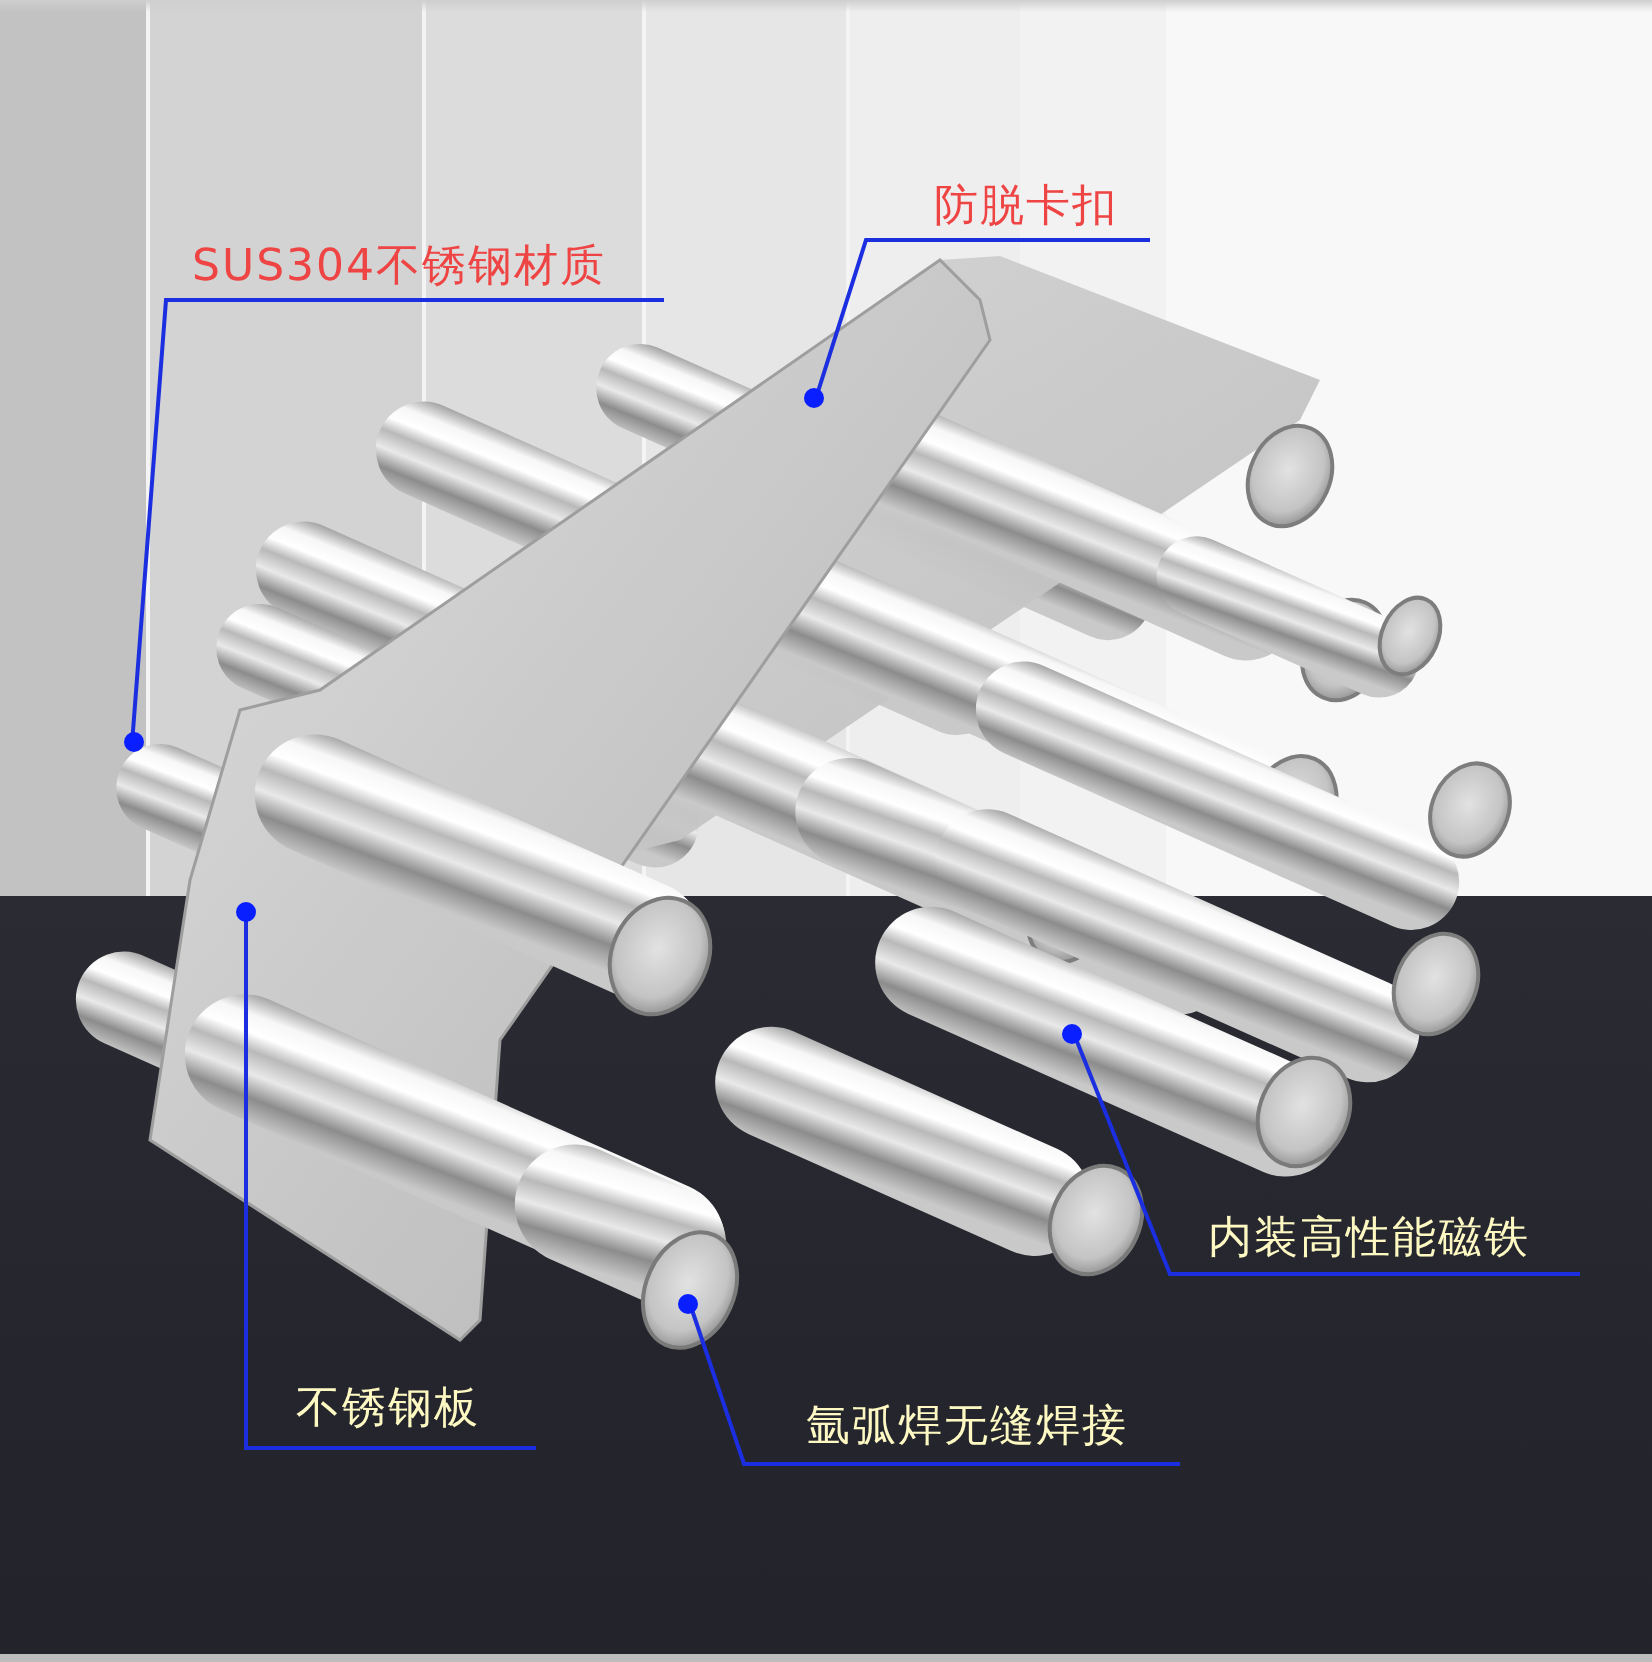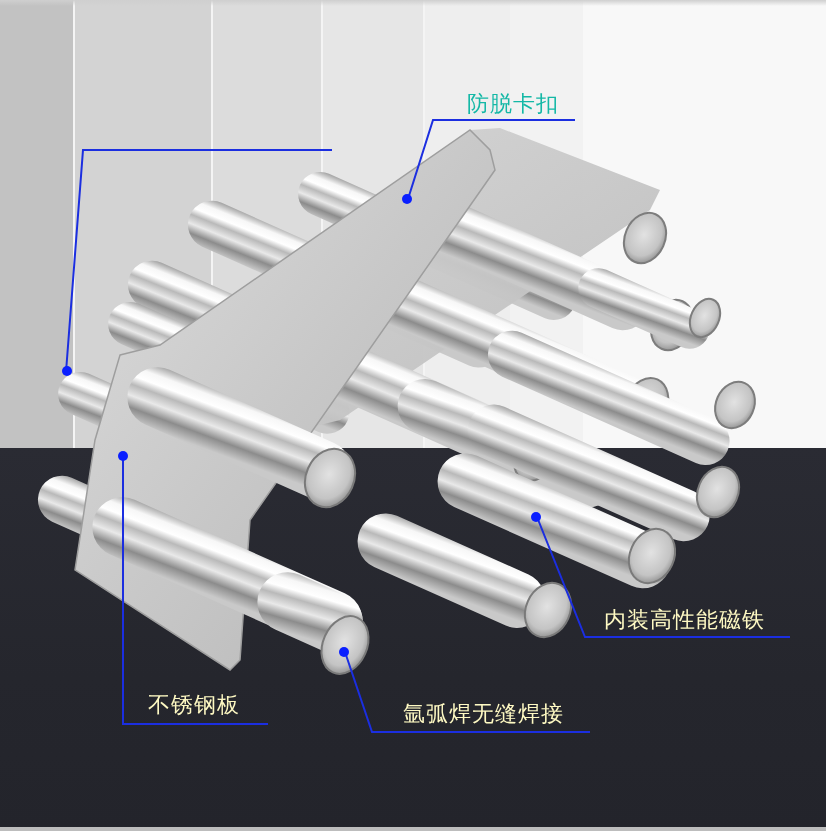--- a/index.html
+++ b/index.html
@@ -6,21 +6,21 @@
   body { width: 826px; height: 831px; overflow: hidden; background: #26272e; font-family: "DejaVu Sans", sans-serif; }
   .stage { position: relative; width: 826px; height: 831px; overflow: hidden; }
   .backdrop { position: absolute; left: 0; top: 0; width: 826px; height: 448px; display: flex; }
   .stripe { height: 100%; border-right: 2px solid #f4f4f4; box-sizing: border-box; }
   .floor { position: absolute; left: 0; top: 448px; width: 826px; height: 383px;
            background: linear-gradient(180deg, #2a2b33 0%, #25262d 60%, #23242b 100%); }
   .floor::after { content: ""; position: absolute; left: 0; right: 0; bottom: 0; height: 4px; background: #bdbdbd; }
   .top-shadow { position: absolute; left: 0; top: 0; width: 826px; height: 6px; background: linear-gradient(#cfcfcf, rgba(0,0,0,0)); }
   svg.product { position: absolute; left: 0; top: 0; }
   .callout-label { position: absolute; font-size: 22px; letter-spacing: 1px; white-space: nowrap; line-height: 1; }
-  .callout-label.dark { color: #14b8a6; }
+  .callout-label.dark { color: #ef4444; }
   .callout-label.light { color: #fef9c3; }
 </style>
 </head>
 <body>
 
 <div class="stage">
 
   <div class="backdrop">
     <div class="stripe" style="width:75px;background:#c2c2c2"></div>
     <div class="stripe" style="width:138px;background:#d3d3d3"></div>
@@ -156,18 +156,19 @@
     </g>
     <g fill="#0a1fff">
       <circle cx="67" cy="371" r="5"></circle>
       <circle cx="407" cy="199" r="5"></circle>
       <circle cx="536" cy="517" r="5"></circle>
       <circle cx="123" cy="456" r="5"></circle>
       <circle cx="344" cy="652" r="5"></circle>
     </g>
   </svg>
 
+  <div class="callout-label dark" style="left:96px;top:123px;">SUS304不锈钢材质</div>
   <div class="callout-label dark" style="left:467px;top:93px;">防脱卡扣</div>
   <div class="callout-label light" style="left:604px;top:609px;">内装高性能磁铁</div>
   <div class="callout-label light" style="left:148px;top:694px;">不锈钢板</div>
   <div class="callout-label light" style="left:403px;top:703px;">氩弧焊无缝焊接</div>
 
 </div>
 
 </body></html>

